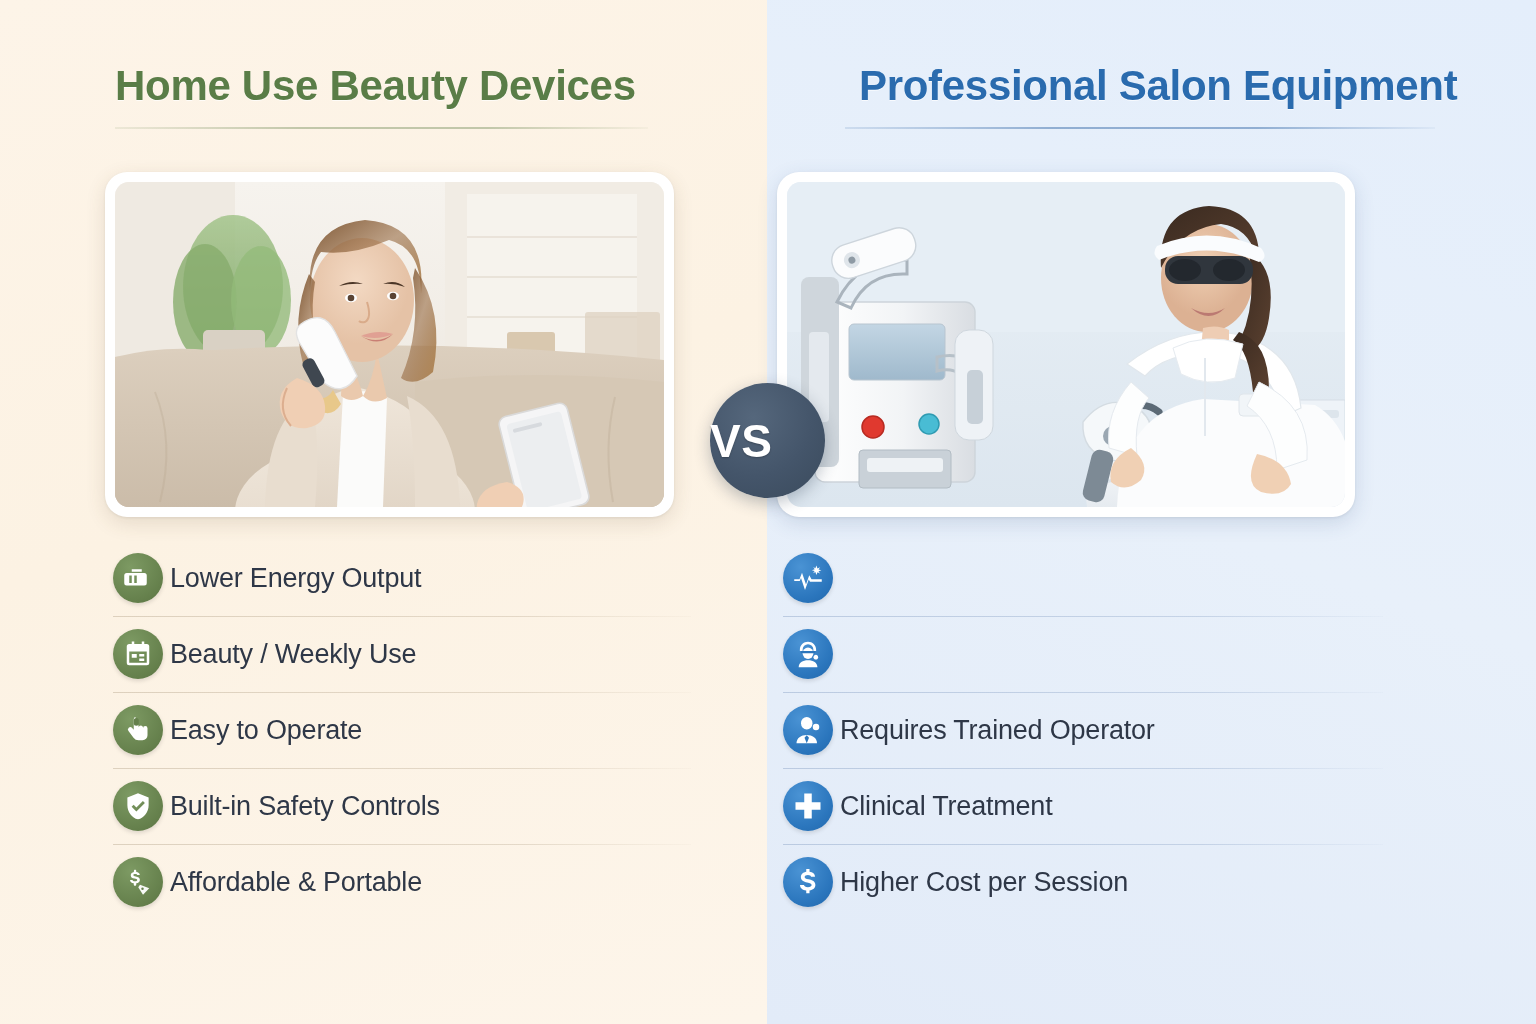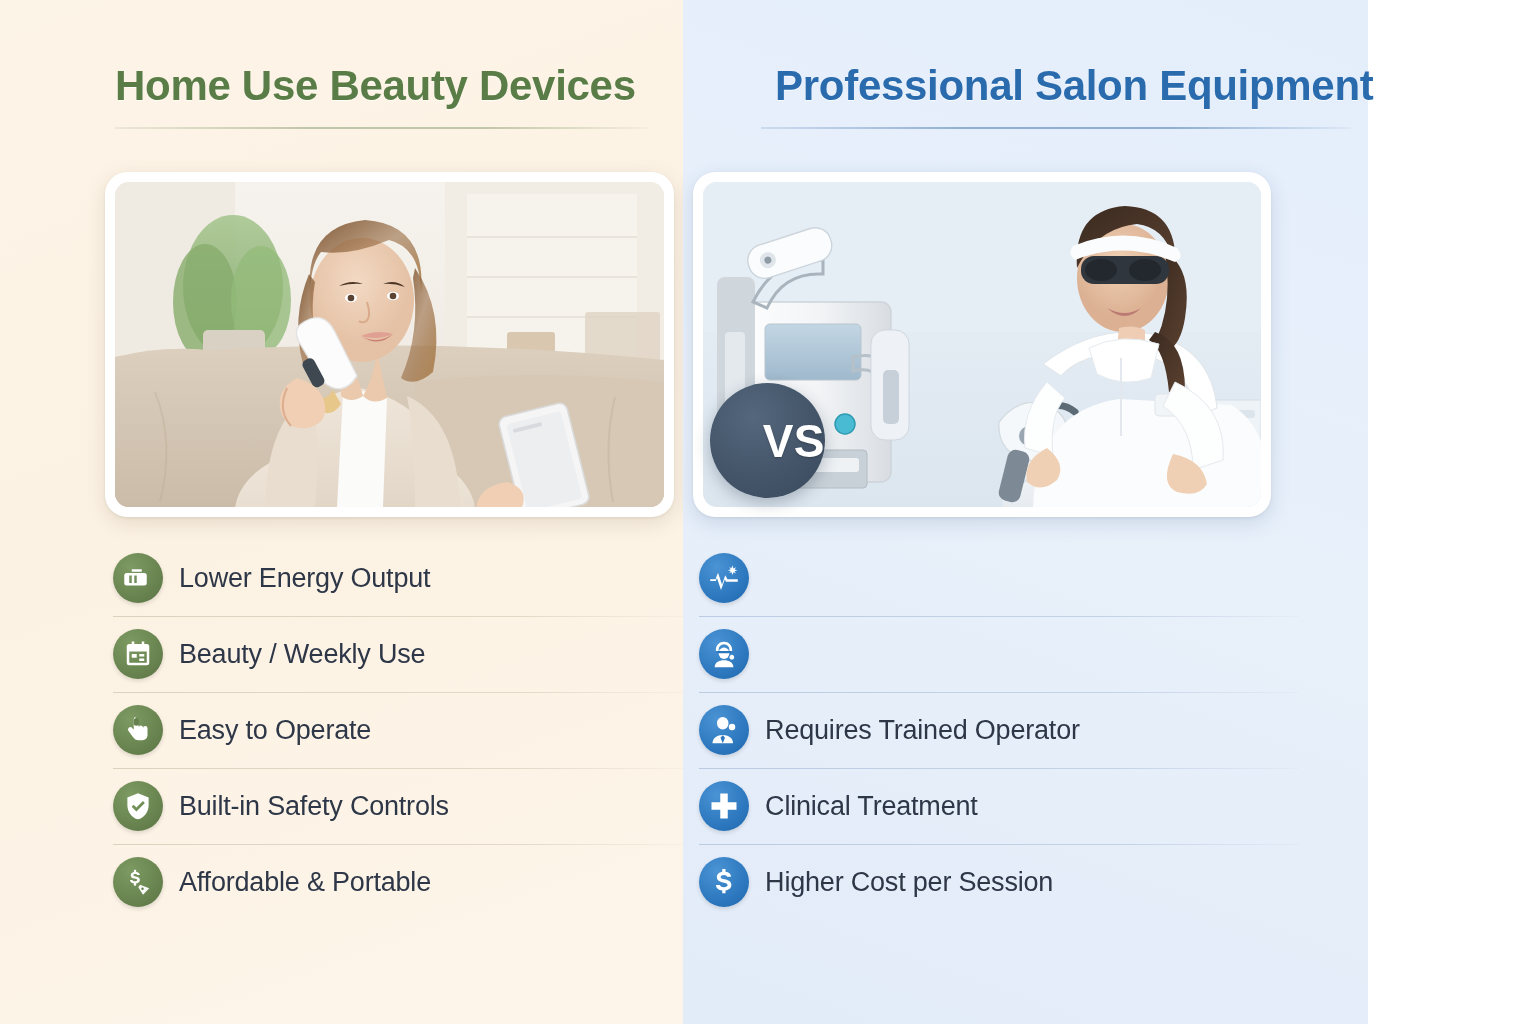--- a/index.html
+++ b/index.html
@@ -2,21 +2,21 @@
 <html><head>
 <meta charset="utf-8">
 <style>
   * { margin:0; padding:0; box-sizing:border-box; }
   html,body { width:1536px; height:1024px; overflow:hidden; }
   body {
     font-family:"Liberation Sans", sans-serif;
     background:#fff;
     position:relative;
   }
-  #stage { position:absolute; inset:0; width:1368px; height:1024px; display:flex; }
+  #stage { position:absolute; inset:0; width:1536px; height:1024px; display:flex; }
 
   
   .panel { position:relative; height:1024px; }
   .panel.left  { width:767px; background:linear-gradient(160deg,#fdf4e8 0%,#fcf2e3 45%,#fdf5ea 100%); }
   .panel.right { width:769px; background:linear-gradient(200deg,#e4eefb 0%,#e8f0fa 50%,#e2ebf8 100%); }
 
   
   .title {
     position:absolute; top:62px;
     font-size:42px; font-weight:bold; letter-spacing:-.3px;
@@ -42,21 +42,21 @@
   .photo { width:100%; height:100%; border-radius:14px; overflow:hidden; position:relative; }
   .photo svg { display:block; width:100%; height:100%; }
 
   
   .features { position:absolute; top:540px; }
   .left  .features { left:113px; width:578px; }
   .right .features { left:16px;  width:600px; }
 
   .feature {
     position:relative; height:76px;
-    display:flex; align-items:center; gap:16px;text-align:right;
+    display:flex; align-items:center; gap:7px;text-align:right;
   }
   .feature + .feature::before {
     content:""; position:absolute; left:0; right:0; top:0; height:1px;
   }
   .left  .feature + .feature::before {
     background:linear-gradient(90deg,rgba(150,130,100,.30),rgba(150,130,100,.24) 70%,rgba(150,130,100,.03)); }
   .right .feature + .feature::before {
     background:linear-gradient(90deg,rgba(100,130,175,.32),rgba(100,130,175,.26) 70%,rgba(100,130,175,.03)); }
 
   .ficon {
@@ -70,21 +70,21 @@
 
   .flabel {
     font-size:27px; color:#2e3747; letter-spacing:-.2px; white-space:nowrap;
   }
 
   
   .vs {
     position:absolute; left:710px; top:383px; width:115px; height:115px;
     border-radius:50%;
     background:radial-gradient(circle at 38% 30%, #55677c 0%, #44556a 55%, #3a4a5c 100%);
-    display:flex; align-items:center; justify-content:flex-end;
+    display:flex; align-items:center; justify-content:flex-start;
     box-shadow:0 5px 16px rgba(40,55,75,.30);
     z-index:5;
   }
   .vs span {
     color:#fff; font-size:46px; font-weight:bold; letter-spacing:.5px;
     text-shadow:0 1px 2px rgba(0,0,0,.25);
   }
 </style>
 </head>
 <body>

